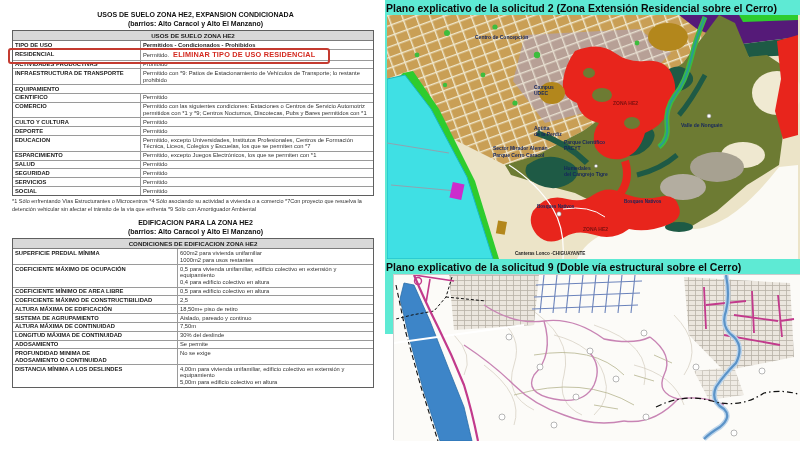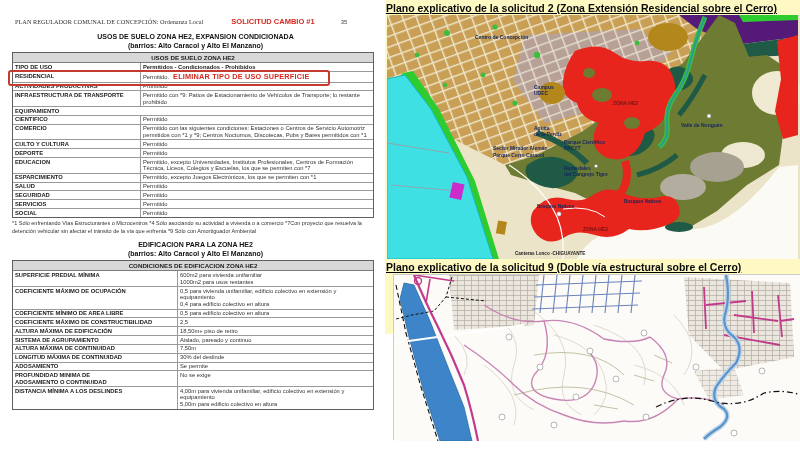--- a/index.html
+++ b/index.html
@@ -29,62 +29,57 @@
   .rs-section .c1 { width:100%; border-right:none; }
   .rs-highlight { position:relative; }
   .rs-highlight::after { content:""; position:absolute; left:-5px; top:-2.5px;
         height:calc(100% + 3px); width:318px; border:2.2px solid #c43b30; border-radius:3px;
         pointer-events:none; z-index:3; }
   .eliminar { color:#d42a20; font-weight:bold; font-size:7.3px; margin-left:4px; letter-spacing:0.2px; }
   .footnotes { width:362px; font-size:5.5px; color:#333; line-height:1.4; margin-top:2px; }
   .tbl-title.second { margin-top:5px; }
 
   
-  .maps { width:415px; height:334px; position:relative; background:#fef9c3;text-decoration:underline; }
+  .maps { width:415px; height:334px; position:relative; background:#5eead4; }
   .map-heading { font-size:10.5px; font-weight:bold; color:#0a0a0a; padding:2px 0 1px 1px;
                  white-space:nowrap; }
   .mapbox { position:relative; }
   .map1-wrap { width:413px; height:244px; margin-left:2px; }
   .map2-wrap { width:407px; height:166px; margin-left:8px; border-left:1px solid #ccc; border-top:1px solid #ccc; }
   .mapbox svg { display:block; }
   .map-label { position:absolute; font-size:5px; font-weight:bold; color:#16265c;
                line-height:1.15; white-space:pre-line; pointer-events:none; }
   .map1-annotation { position:absolute; left:218px; top:209px; color:#d42a20; font-weight:bold;
                font-size:8px; line-height:1.14; letter-spacing:0.1px; }
 </style>
 </head>
 <body>
 
 <div class="page">
 
   <div class="doc">
 
-    <div class="plan-line">
-      <span class="plan-name">PLAN REGULADOR COMUNAL DE CONCEPCIÓN: Ordenanza Local</span>
-      <span class="badge-red">SOLICITUD CAMBIO #1</span>
-      <span class="pageno">35</span>
-    </div>
 
     <div class="tbl-title">
       <div>USOS DE SUELO ZONA HE2, EXPANSION CONDICIONADA</div>
       <div>(barrios: Alto Caracol y Alto El Manzano)</div>
     </div>
 
     <div class="tbl t1">
       <div class="thead">USOS DE SUELO ZONA HE2</div>
       <div>
 
           <div class="trow rs-head">
             <div class="c1">TIPO DE USO</div>
             <div class="c2">Permitidos - Condicionados - Prohibidos</div>
           </div>
 
           <div class="trow rs-highlight">
             <div class="c1">RESIDENCIAL</div>
-            <div class="c2">Permitido.<span class="eliminar">ELIMINAR TIPO DE USO SUPERFICIE</span></div>
+            <div class="c2">Permitido.<span class="eliminar">ELIMINAR TIPO DE USO RESIDENCIAL</span></div>
           </div>
 
           <div class="trow">
             <div class="c1">ACTIVIDADES PRODUCTIVAS</div>
             <div class="c2">Prohibido</div>
           </div>
 
           <div class="trow">
             <div class="c1">INFRAESTRUCTURA DE TRANSPORTE</div>
             <div class="c2">Permitido con *9: Patios de Estacionamiento de Vehículos de Transporte; lo restante prohibido</div>

